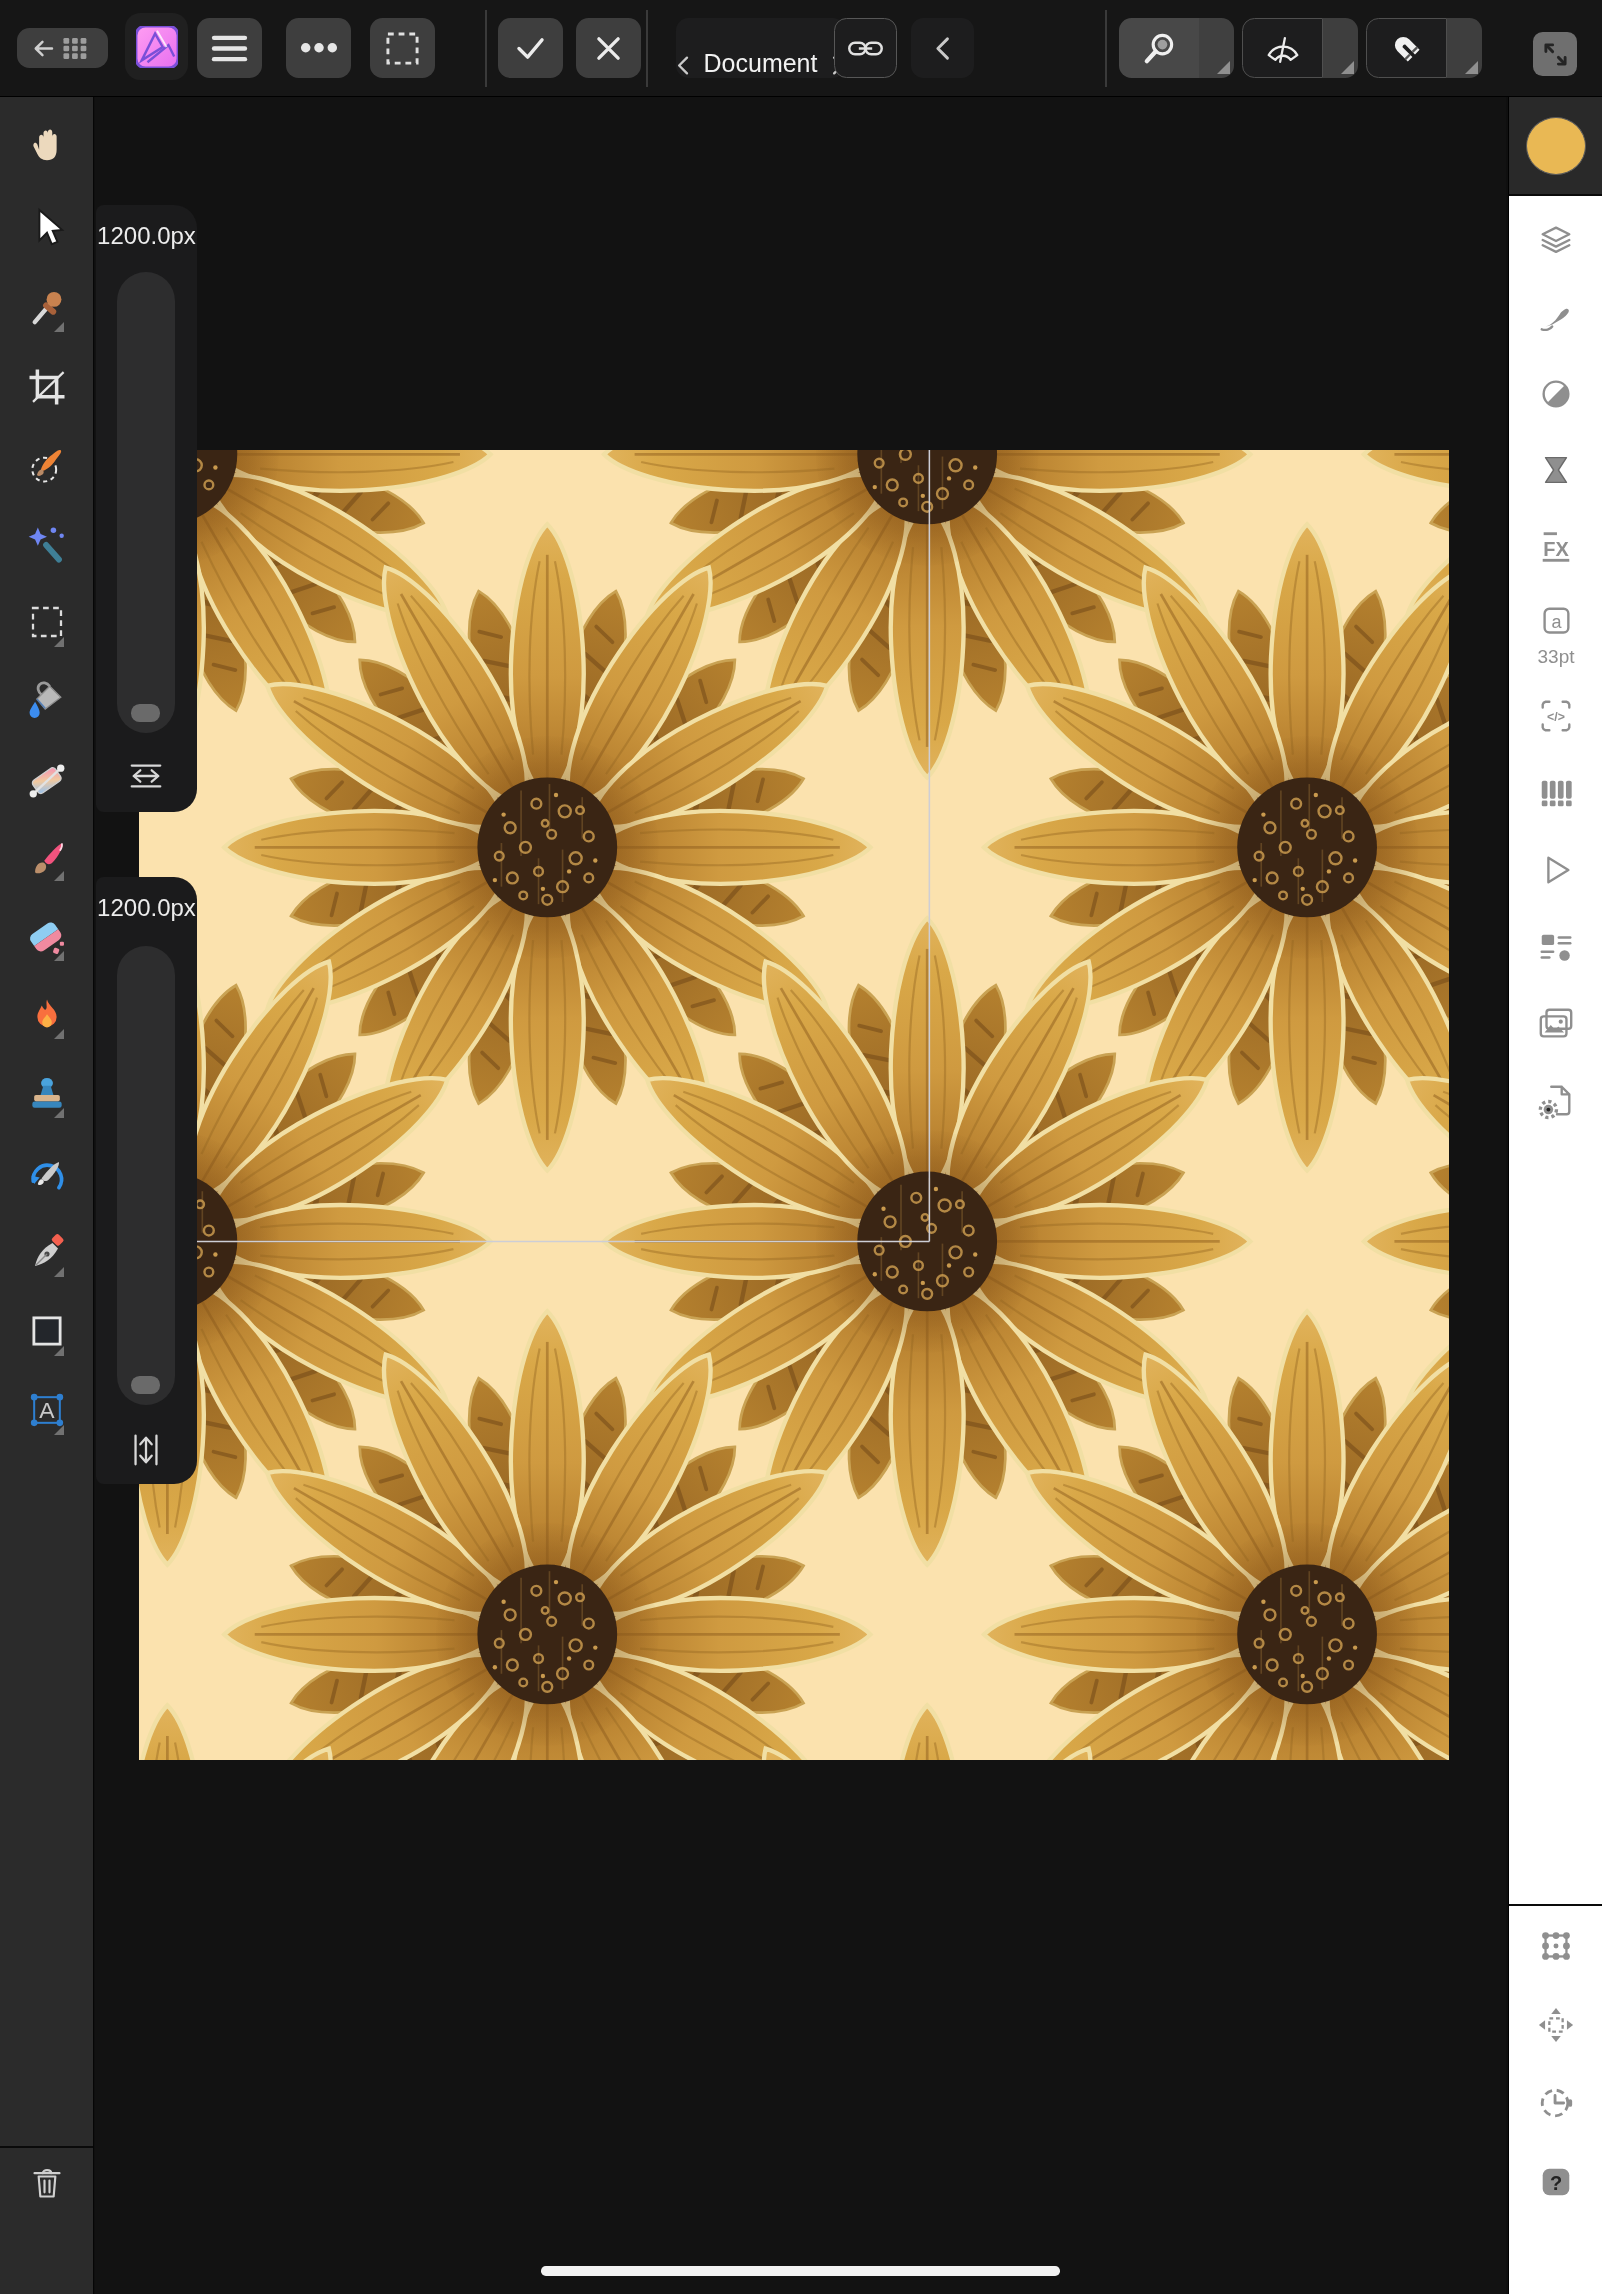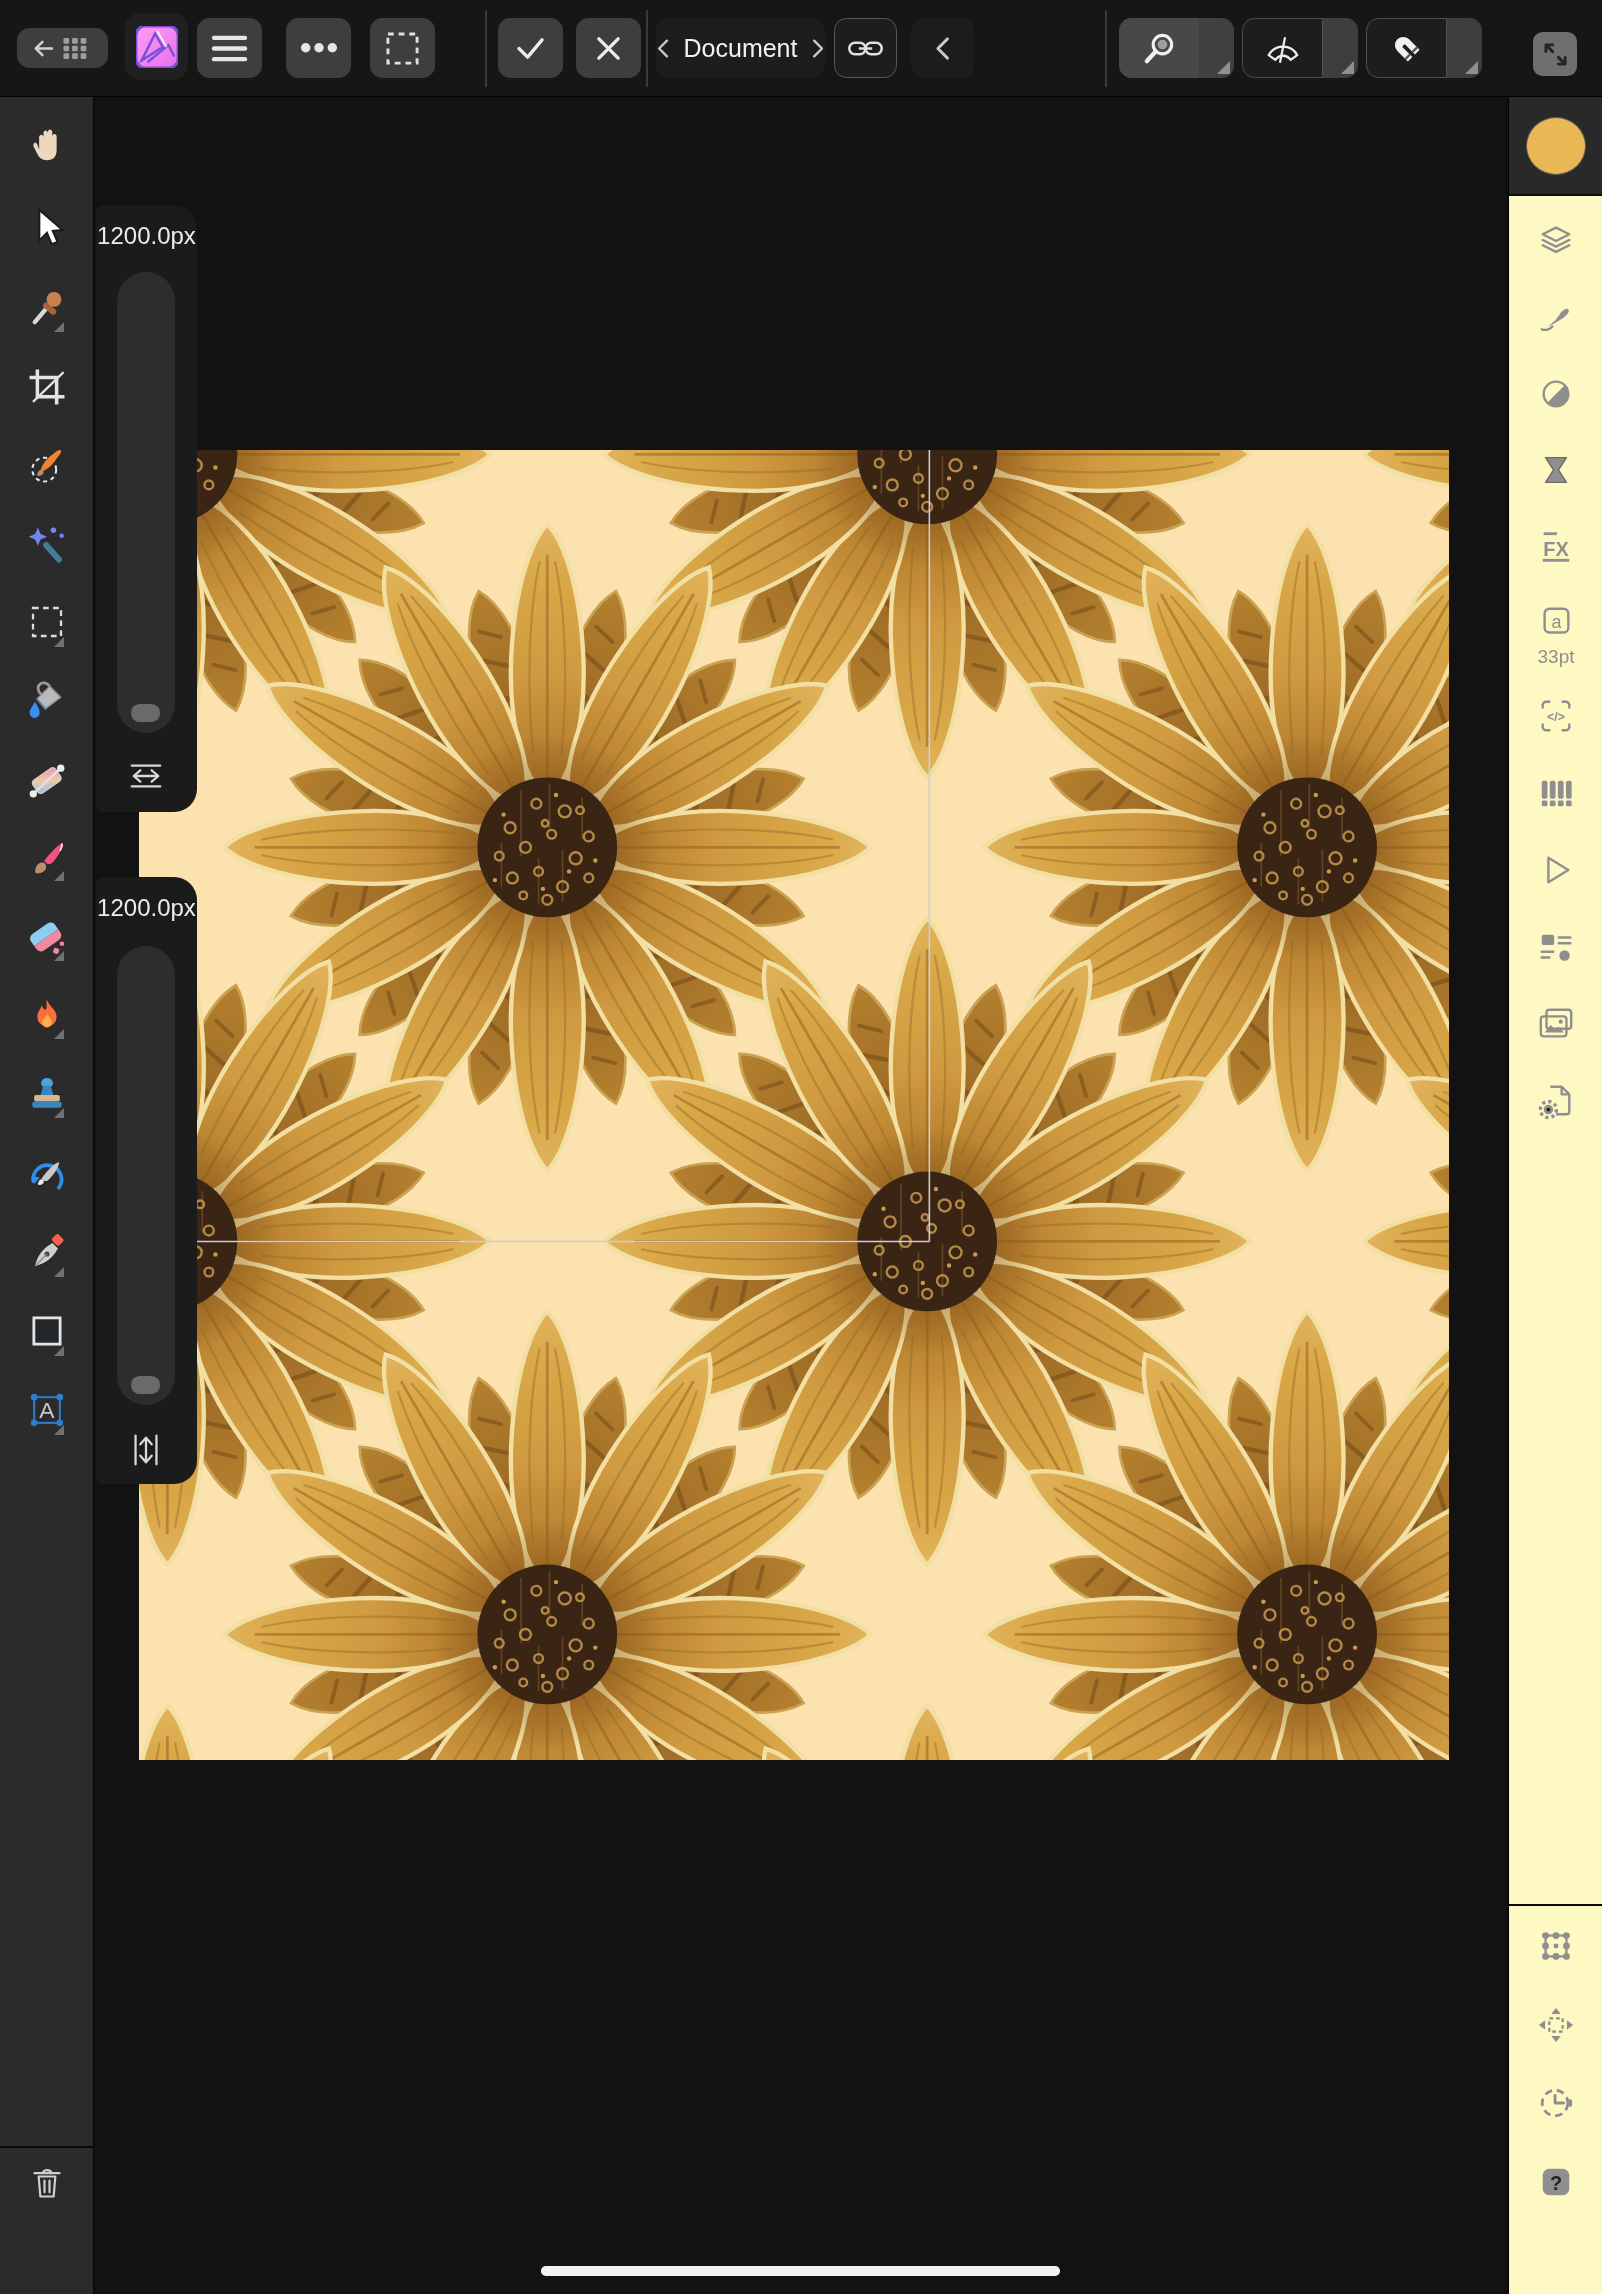--- a/index.html
+++ b/index.html
@@ -26,21 +26,21 @@
   .panel{position:absolute;left:96px;width:101px;background:#1b1b1c;border-radius:7.7px 23px 23px 7.7px;z-index:10;}
   .plabel{position:absolute;left:0;width:100%;text-align:center;color:#ececec;font-size:24px;}
   .track{position:absolute;left:21px;width:58px;background:#2d2d2e;border-radius:29px;}
   .pill{position:absolute;left:14.4px;bottom:11.5px;width:29px;height:17.3px;border-radius:8.6px;background:#6a6a6a;}
   .bigthumb{position:absolute;left:9.6px;bottom:4.8px;width:38px;height:120px;border-radius:12.5px;background:#595959;}
   .picon{position:absolute;left:31px;width:38px;height:38px;}
   .gridsq{position:absolute;left:30px;width:40px;height:40px;
           background:repeating-linear-gradient(90deg,#cfcfcf 0 4.8px,transparent 4.8px 7.7px);}
   .gridsq::after{content:"";position:absolute;inset:0;background:repeating-linear-gradient(0deg,transparent 0 4.8px,#1b1b1c 4.8px 7.7px);}
   
-  .rightbar{position:absolute;left:1508px;top:96px;width:94px;height:2198px;background:#fef9c3;border-left:1.9px solid #000;z-index:30;}
+  .rightbar{position:absolute;left:1508px;top:96px;width:94px;height:2198px;background:#ffffff;border-left:1.9px solid #000;z-index:30;}
   .rb-top{position:absolute;left:0;top:0;width:94px;height:98px;background:#292929;}
   .rsep{position:absolute;left:0;width:94px;height:1.9px;background:#0a0a0a;}
   .swatch{position:absolute;left:17.3px;top:21px;width:60px;height:58px;border-radius:50%;border:1.9px solid #5a5a5a;box-sizing:border-box;}
   .ric{position:absolute;left:28px;width:38px;height:38px;display:flex;align-items:center;justify-content:center;}
   .rlabel{position:absolute;left:0;width:94px;text-align:center;color:#8f8f8f;font-size:19px;}
   
   .homebar{position:absolute;left:541px;top:2266px;width:519px;height:9.6px;border-radius:4.8px;background:#f2f2f2;z-index:50;}
   .icon-stroke{stroke:#8f8f8f;fill:none;stroke-width:2.5;stroke-linecap:round;stroke-linejoin:round;}
 </style>
 </head>
@@ -238,21 +238,21 @@
     </div>
 
     <div class="tbtn" style="left:576px;width:65px;">
       <svg width="25" height="25" viewBox="0 0 26 26">
         <path d="M3 3l20 20M23 3L3 23" stroke="#ececec" stroke-width="3.5" stroke-linecap="round"></path>
       </svg>
     </div>
 
     <div class="tdiv" style="left:646px;"></div>
 
-    <div class="tbtn dark" style="left:656px;width:169px;">
+    <div class="tbtn dark" style="left:676px;width:169px;align-items:flex-end;">
       <svg width="17.3" height="25" viewBox="0 0 18 26">
         <path d="M14 3L4 13l10 10" fill="none" stroke="#c9c9c9" stroke-width="3" stroke-linecap="round" stroke-linejoin="round"></path>
       </svg>
       <span class="doclabel">Document</span>
       <svg width="17.3" height="25" viewBox="0 0 18 26">
         <path d="M4 3l10 10L4 23" fill="none" stroke="#c9c9c9" stroke-width="3" stroke-linecap="round" stroke-linejoin="round"></path>
       </svg>
     </div>
 
     <div class="tbtn dark bordered" style="left:834px;width:63px;">

